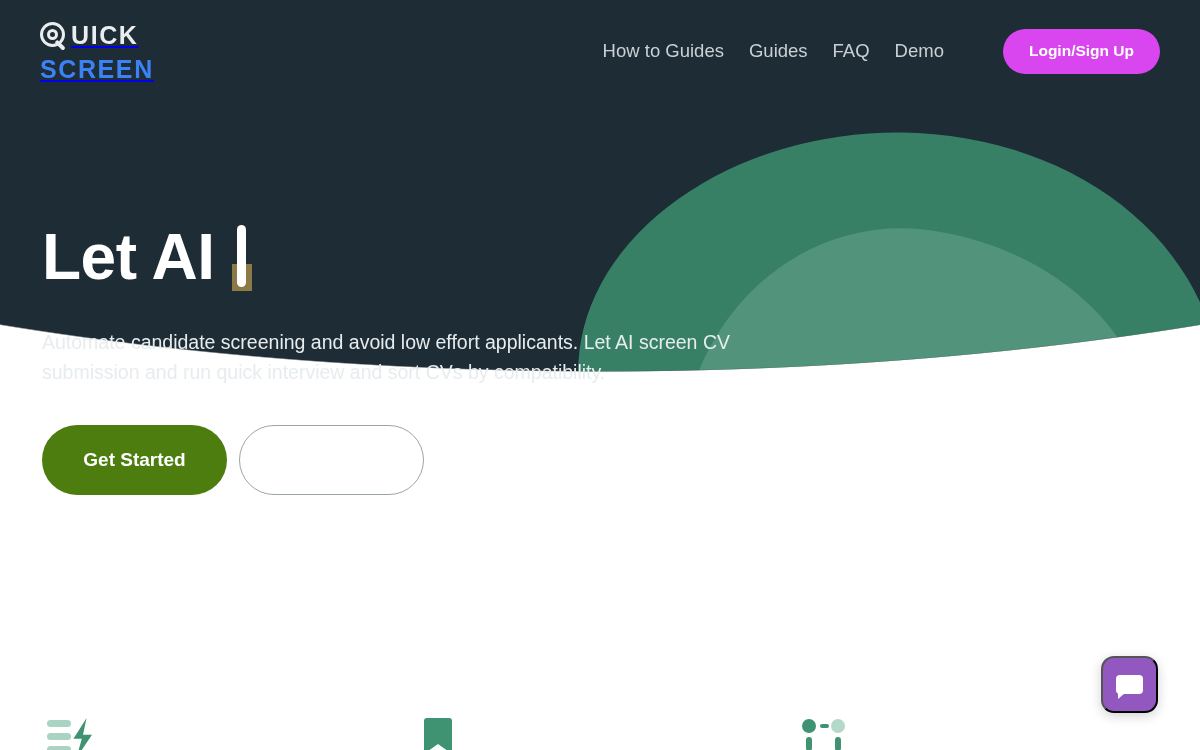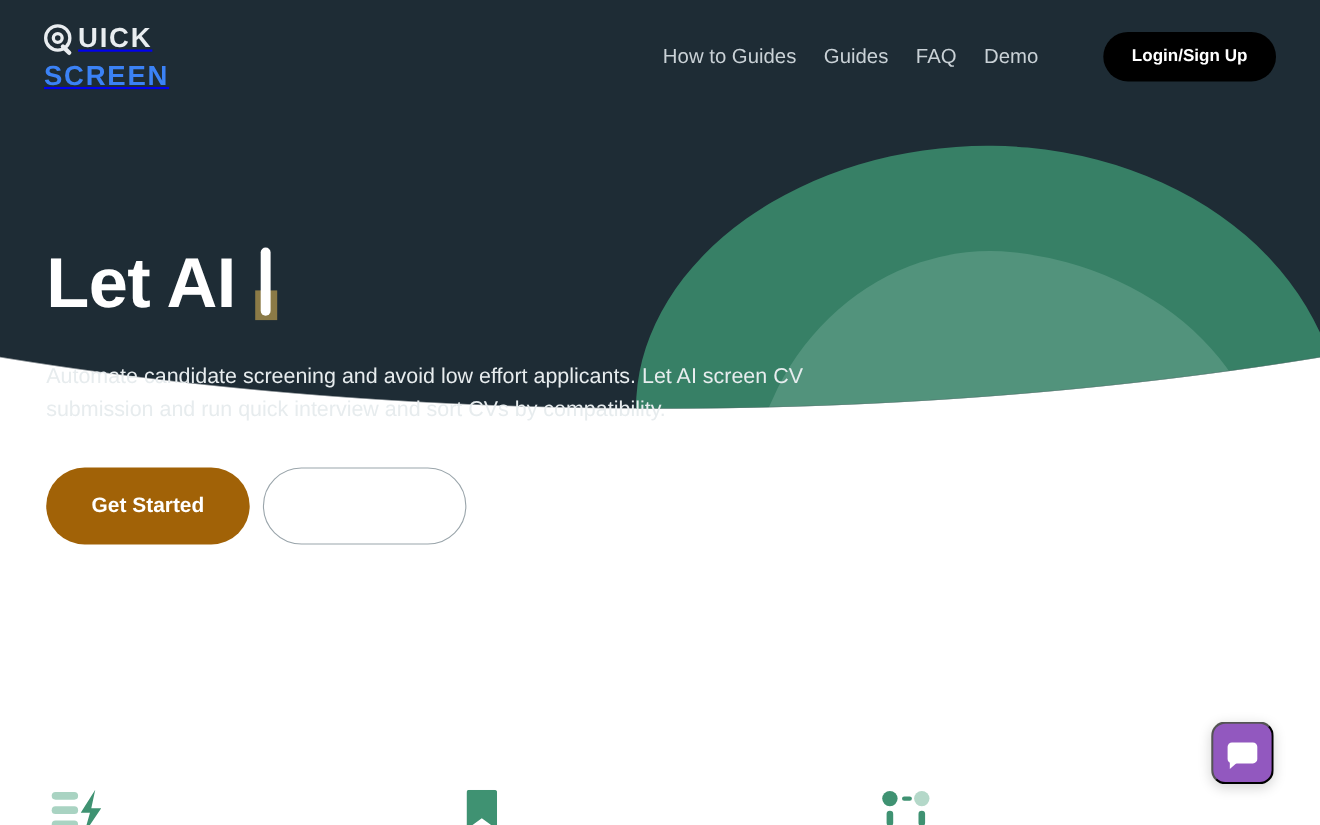--- a/index.html
+++ b/index.html
@@ -153,21 +153,21 @@
     font-size: 18.5px;
     color: #c9d1d6;
     text-decoration: none;
     white-space: nowrap;
     cursor: pointer;
     text-align: right;
   }
 
   .login-btn {
     margin-left: 34px;
-    background: #000000;
+    background: #d946ef;
     color: #ffffff;
     font-size: 15.5px;
     font-weight: bold;
     border: none;
     border-radius: 40px;
     padding: 0 26px;
     height: 45px;
     cursor: pointer;
     font-family: "Liberation Sans", sans-serif;
     white-space: nowrap;
@@ -225,21 +225,21 @@
   }
 
   .cta-row {
     margin-top: 38px;
     display: flex;
     align-items: center;
     gap: 12px;
   }
 
   .btn-primary {
-    background: #a16207;
+    background: #4d7c0f;
     color: #ffffff;
     font-size: 19px;
     font-weight: bold;
     border: none;
     border-radius: 40px;
     width: 185px;
     height: 70px;
     cursor: pointer;
     font-family: "Liberation Sans", sans-serif;
   }

